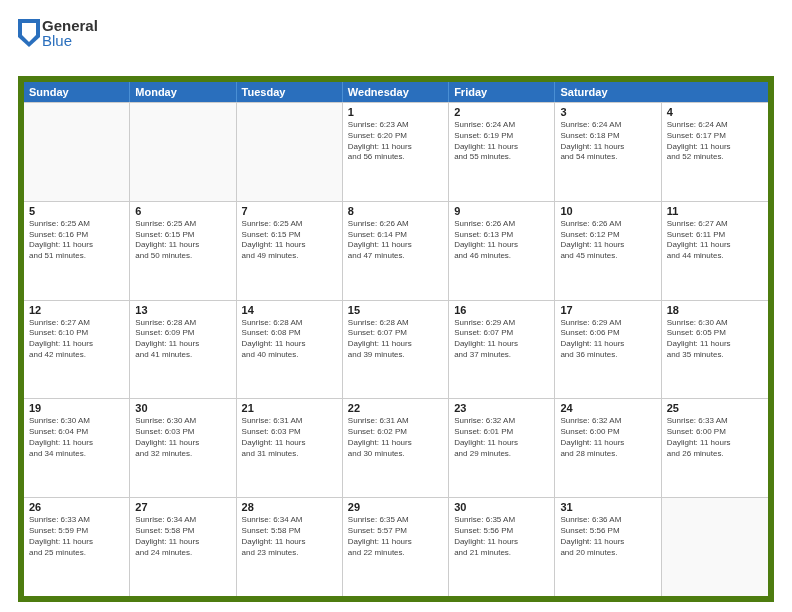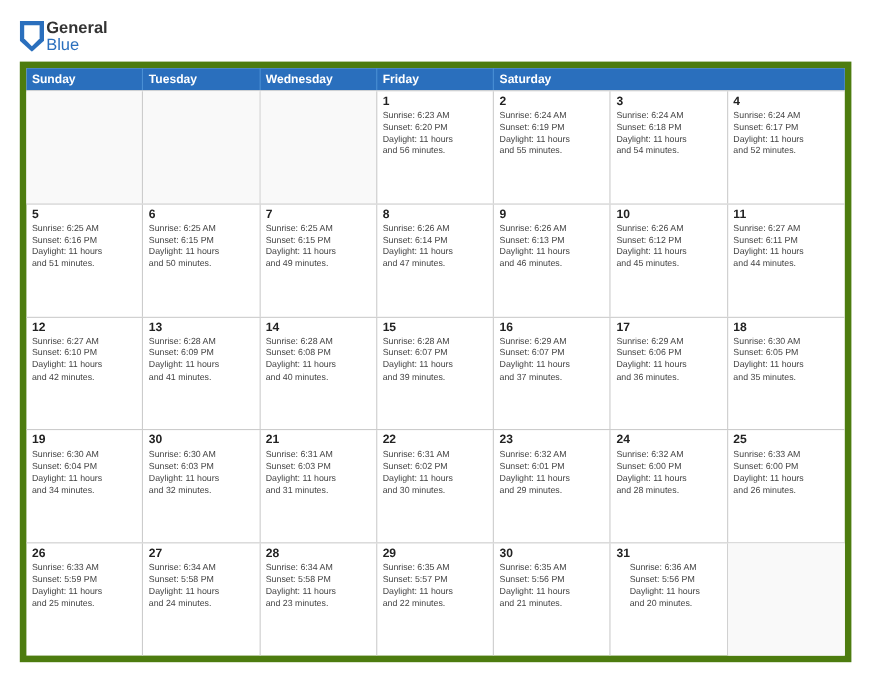--- a/index.html
+++ b/index.html
@@ -9,20 +9,21 @@
       width: 792px;
       height: 612px;
       overflow: hidden;
     }
     .page {
       width: 792px;
       height: 612px;
       padding: 18px 18px 10px 18px;
       display: flex;
       flex-direction: column;
+      gap: 20px;
     }
     .header {
       display: flex;
       justify-content: space-between;
       align-items: flex-start;
       margin-bottom: 8px;
     }
     .logo {
       display: flex;
       align-items: center;
@@ -126,20 +127,21 @@
       <div class="logo-text">
         <span class="logo-general">General</span>
         <span class="logo-blue">Blue</span>
       </div>
     </div>
   </div>
 
   <div class="calendar">
     <div class="cal-header">
     <div class="cal-header-cell">Sunday</div>
+        <div class="cal-header-cell">Monday</div>
         <div class="cal-header-cell">Tuesday</div>
         <div class="cal-header-cell">Wednesday</div>
         <div class="cal-header-cell">Friday</div>
         <div class="cal-header-cell">Saturday</div>
       </div>
     <div class="cal-body">
     <div class="cal-row">
           <div class="cal-cell empty"></div>
           <div class="cal-cell empty"></div>
           <div class="cal-cell empty"></div>
@@ -356,21 +358,21 @@
           </div>
           <div class="cal-cell">
             <div class="day-num">30</div>
             <div class="cell-info" style="white-space: pre-line;">Sunrise: 6:35 AM
 Sunset: 5:56 PM
 Daylight: 11 hours
 and 21 minutes.</div>
           </div>
           <div class="cal-cell">
             <div class="day-num">31</div>
-            <div class="cell-info" style="white-space: pre-line; margin-left: 12px;">Sunrise: 6:36 AM
+            <div class="cell-info" style="white-space: pre-line;">Sunrise: 6:36 AM
 Sunset: 5:56 PM
 Daylight: 11 hours
 and 20 minutes.</div>
           </div>
           <div class="cal-cell empty"></div>
         </div>
       </div>
   </div>
 </div>
 

